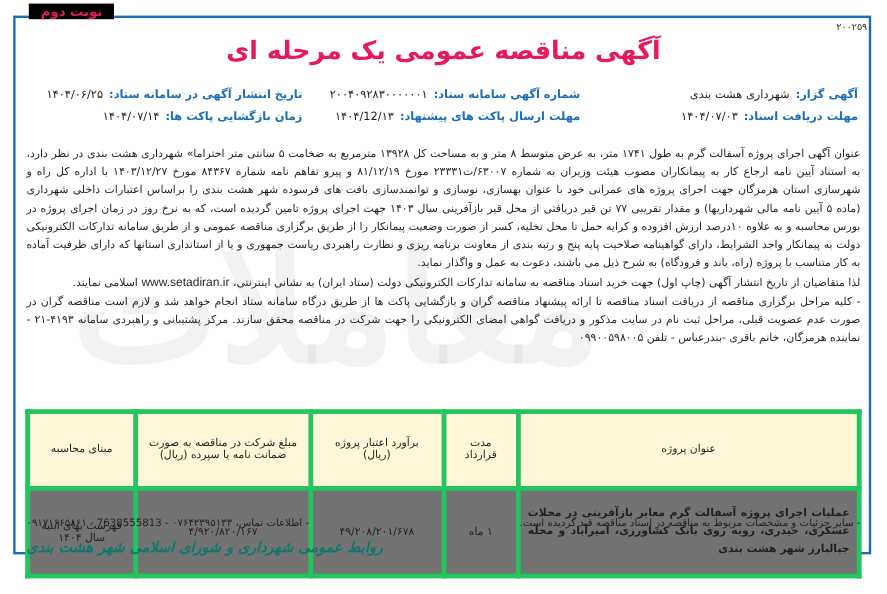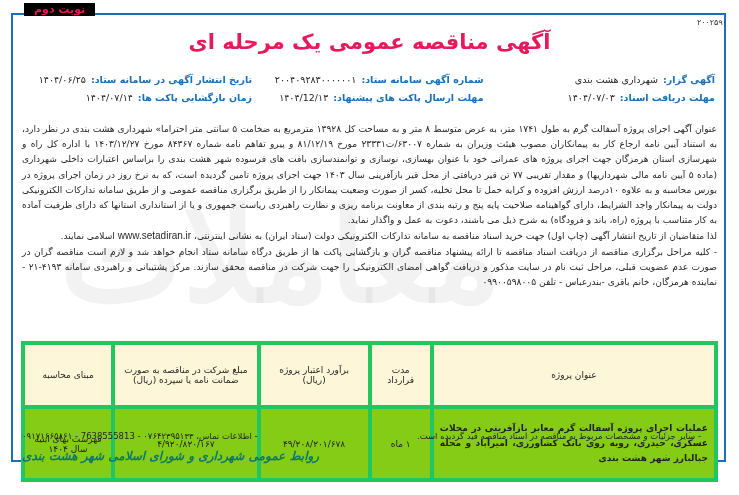--- a/index.html
+++ b/index.html
@@ -45,24 +45,24 @@
       font-family: "Liberation Sans", sans-serif;
     }
     table.tender {
       position: absolute; left: 21px; top: 341px; width: 697px; height: 82px;
       border-collapse: collapse; direction: rtl; font-size: 9px;
     }
     table.tender th, table.tender td {
       border: 4px solid #22c55e; text-align: center; padding: 12px 6px; vertical-align: middle;
     }
     table.tender th { background: #fdf6d8; font-weight: normal; height: 36px; }
-    table.tender td { background: #84cc16; height: 38px; }
+    table.tender td { background: #737373; height: 38px; }
     table.tender td.project { text-align: justify; font-weight: bold; line-height: 15px; }
     .footer-note {
-      position: absolute; right: 38px; top: 431px; font-size: 8.5px; direction: rtl;
+      position: absolute; right: 22px; top: 431px; font-size: 8.5px; direction: rtl;
     }
     .footer-contact {
       position: absolute; left: 22px; top: 431px; font-size: 8.5px; direction: rtl;
     }
     .signature {
       position: absolute; left: 22px; top: 449px; font-size: 12px; font-weight: bold;
       color: #0f766e; direction: rtl; font-style: italic;
     }
   </style>
 </head>

